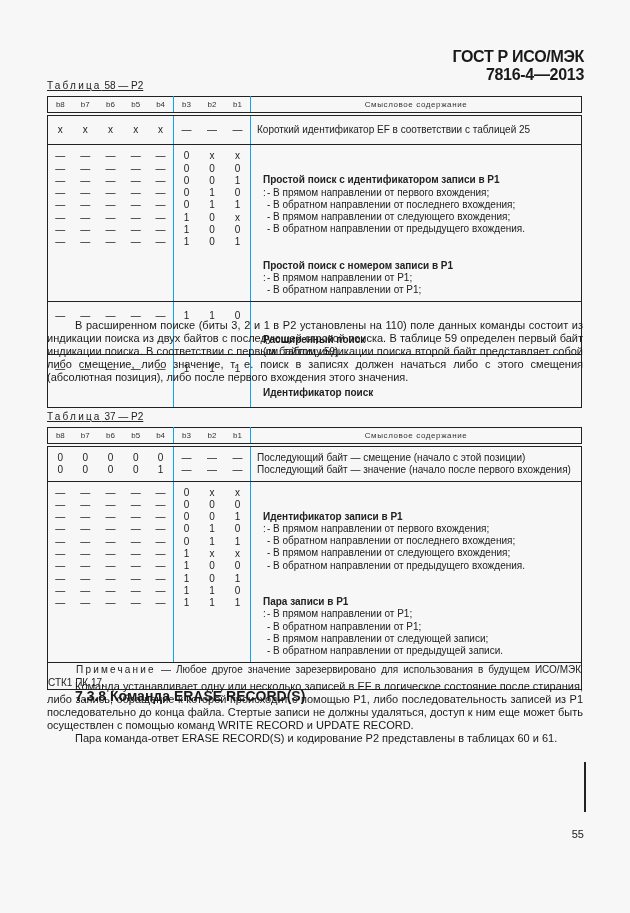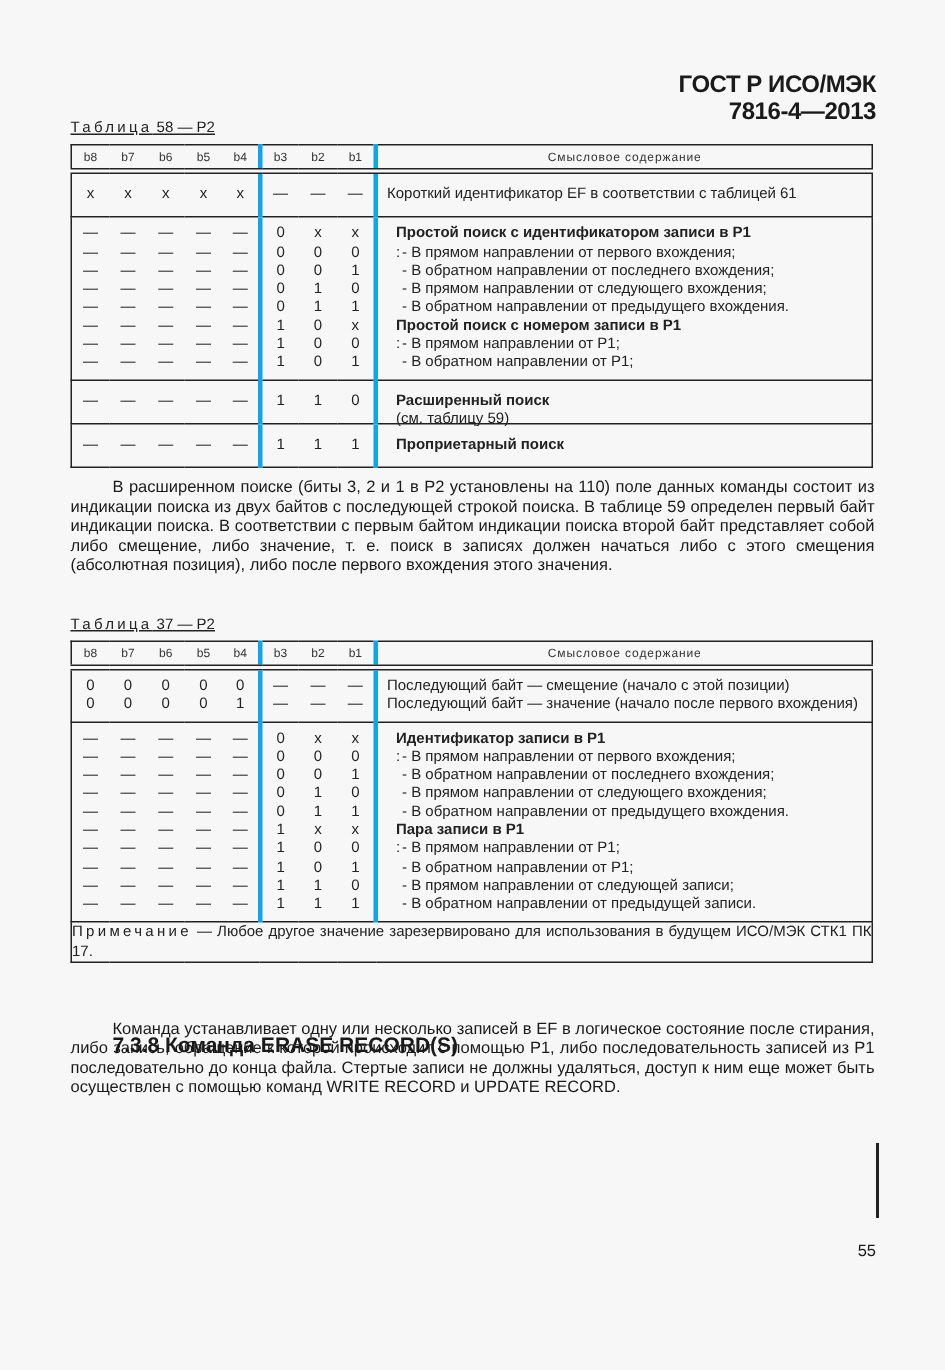--- a/index.html
+++ b/index.html
@@ -37,35 +37,35 @@
   table.bits col.desc { width: auto; }
   .hdr-row th {
     font-weight: normal; font-size: 8px; color: #333;
     height: 15px; line-height: 15px; text-align: center;
     border-top: 1.5px solid #222;
     border-bottom: 4px double #222;
   }
   .hdr-row th.desc-h { letter-spacing: 0.6px; }
   .b-left { border-left: 1.5px solid #222; }
   .b-right { border-right: 1.5px solid #222; }
-  .sep-right { border-right: 3px solid #0ea5e9; }
+  .sep-right { border-right: 1px solid #0ea5e9; }
   .row-group td { border-bottom: 1.5px solid #222; }
   .cellstack { display: flex; flex-direction: column; padding: 5px 0 4px 0; }
   .cellstack span { display: block; height: 12.3px; line-height: 12.3px; text-align: center; }
   .desc-cell .cellstack span { text-align: left; padding-left: 6px; white-space: nowrap; font-size: 10px; }
   .desc-cell .cellstack span.sub { padding-left: 16px; }
-  .desc-cell .cellstack span.b { font-weight: bold; }
+  .desc-cell .cellstack span.b { font-weight: bold; margin-top: 24px; }
   .desc-cell .cellstack span .rest { font-weight: normal; }
   .single td .cellstack { padding: 8px 0 8px 0; }
   .note-cell {
     border: 1.5px solid #222; border-top: none;
     font-size: 10px; line-height: 13px; padding: 8px 6px 10px 6px;
     text-align: justify;
   }
-  .note-cell .note-label { letter-spacing: 2.2px; }
+  .note-cell .note-label { letter-spacing: 2.2px; margin-left: 28px; }
   .para {
     left: 47px; width: 536px; font-size: 11px; line-height: 13px;
     text-align: justify; color: #1a1a1a;
   }
   .para p { margin: 0; text-indent: 28px; }
   .section-title { left: 75px; font-size: 14px; font-weight: bold; }
   .change-bar { left: 584px; top: 762px; width: 1.5px; height: 50px; background: #222; }
   .page-number { left: 560px; top: 828px; width: 24px; text-align: right; font-size: 11px; }
 </style>
 </head>
@@ -138,21 +138,21 @@
             <span>—</span>
           </div>
         </td>
         <td class="sep-right">
           <div class="cellstack">
             <span>—</span>
           </div>
         </td>
         <td class="b-right desc-cell">
           <div class="cellstack">
-            <span>Короткий идентификатор EF в соответствии с таблицей 61</span>
+            <span>Короткий идентификатор EF в соответствии с таблицей 25</span>
           </div>
         </td>
       </tr>
       <tr class="row-group">
         <td class="b-left">
           <div class="cellstack">
             <span>—</span>
             <span>—</span>
             <span>—</span>
             <span>—</span>
@@ -352,21 +352,21 @@
           </div>
         </td>
         <td class="sep-right">
           <div class="cellstack">
             <span>1</span>
           </div>
         </td>
         <td class="b-right desc-cell">
           <div class="cellstack">
             <span class="b">
-              <span>Проприетарный поиск</span>
+              <span>Идентификатор поиск</span>
               <span class="rest"></span>
             </span>
           </div>
         </td>
       </tr>
     </tbody>
 </table>
 
 <div class="abs para" style="top:319px;">
   <p>В расширенном поиске (биты 3, 2 и 1 в P2 установлены на 110) поле данных команды состоит из индикации поиска из двух байтов с последующей строкой поиска. В таблице 59 определен первый байт индикации поиска. В соответствии с первым байтом индикации поиска второй байт представляет собой либо смещение, либо значение, т. е. поиск в записях должен начаться либо с этого смещения (абсолютная позиция), либо после первого вхождения этого значения.</p>
@@ -595,16 +595,17 @@
   <tfoot>
     <tr>
       <td colspan="9" class="note-cell"><span class="note-label">Примечание</span><span> — Любое другое значение зарезервировано для использования в будущем ИСО/МЭК СТК1 ПК 17.</span></td>
     </tr>
   </tfoot>
 </table>
 
 <div class="abs section-title" style="top:688px;">7.3.8 Команда ERASE RECORD(S)</div>
 <div class="abs para" style="top:680px;">
   <p>Команда устанавливает одну или несколько записей в EF в логическое состояние после стирания, либо запись, обращение к которой происходит с помощью P1, либо последовательность записей из P1 последовательно до конца файла. Стертые записи не должны удаляться, доступ к ним еще может быть осуществлен с помощью команд WRITE RECORD и UPDATE RECORD.</p>
+  <p>Пара команда-ответ ERASE RECORD(S) и кодирование P2 представлены в таблицах 60 и 61.</p>
 </div>
 <div class="abs change-bar"></div>
 
 <div class="abs page-number">55</div>
 
 </body></html>

